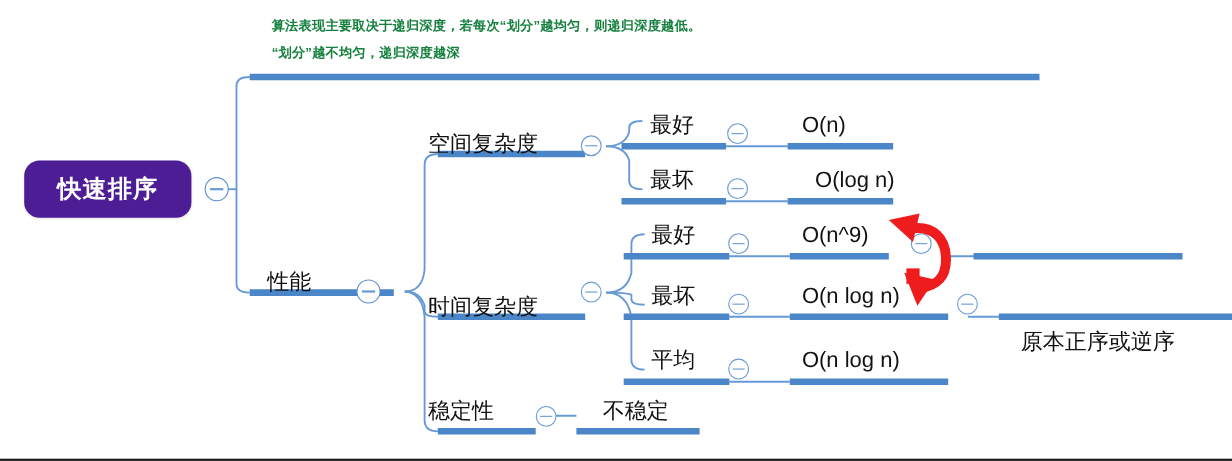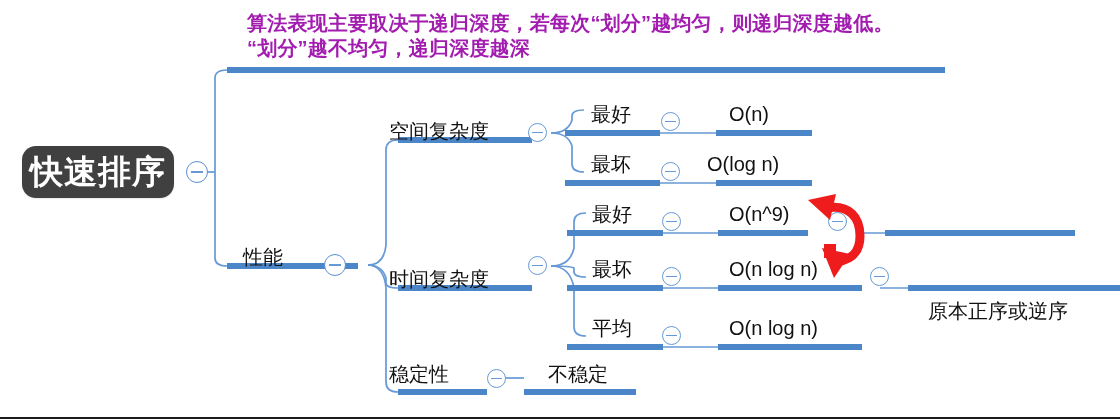--- a/index.html
+++ b/index.html
@@ -19,37 +19,37 @@
   svg.wires{
     position:absolute; left:0; top:0;
     width:1120px; height:419px;
     pointer-events:none;
   }
   
   .note{
     position:absolute;
     left:247px; top:11px;
     width:760px;
-    font-size:20px;
+    font-size:12px;
     font-weight:bold;
-    color:#a21caf;
+    color:#15803d;
     line-height:25px;
     letter-spacing:.2px;
     white-space:pre;
   }
   
   .root-node{
     position:absolute;
     left:22px; top:146px;
     width:152px; height:52px;
-    background:#404040;
+    background:#4c1d95;
     border-radius:14px;
     display:flex; align-items:center; justify-content:center;
     color:#ffffff;
-    font-size:33px;
+    font-size:22px;
     font-weight:bold;
     letter-spacing:1px;
     box-shadow:0 1px 2px rgba(0,0,0,.10);
   }
   
   .lbl{
     position:absolute;
     font-size:20px;
     color:#111111;
     white-space:nowrap;
@@ -161,21 +161,21 @@
 
   <div class="lbl" style="left:389px; top:121px;">空间复杂度</div>
   <div class="tog" style="left:528px; top:123px;"></div>
 
   <div class="lbl" style="left:591px; top:104px;">最好</div>
   <div class="tog" style="left:661px; top:112px;"></div>
   <div class="lbl mono" style="left:729px; top:104px;">O(n)</div>
 
   <div class="lbl" style="left:591px; top:154px;">最坏</div>
   <div class="tog" style="left:661px; top:162px;"></div>
-  <div class="lbl mono" style="left:707px; top:154px;">O(log n)</div>
+  <div class="lbl mono" style="left:741px; top:154px;">O(log n)</div>
 
   <div class="lbl" style="left:389px; top:269px;">时间复杂度</div>
   <div class="tog" style="left:528px; top:256px;"></div>
 
   <div class="lbl" style="left:592px; top:204px;">最好</div>
   <div class="tog" style="left:662px; top:212px;"></div>
   <div class="lbl mono" style="left:729px; top:204px;">O(n^9)</div>
   <div class="tog" style="left:828px; top:212px;"></div>
 
   <div class="lbl" style="left:592px; top:259px;">最坏</div>

